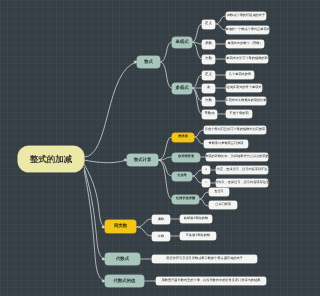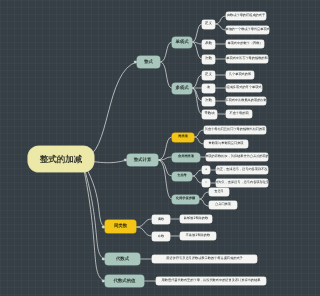--- a/index.html
+++ b/index.html
@@ -109,21 +109,21 @@
     <path d="M136,227 C146,227 143,219 152,219"></path>
     <path d="M136,227 C146,227 143,236 152,236"></path>
     <path d="M170,219 L180,219"></path>
     <path d="M170,236 L180,236"></path>
 
     <path d="M140,259 L152,259"></path>
 
     <path d="M144,281 L156,281"></path>
   </svg>
 
-  <div class="node root" style="left:28px;top:146px;width:66px;height:26px;">
+  <div class="node root" style="left:18px;top:146px;width:66px;height:26px;">
     <span>整式的加减</span>
   </div>
 
   <div class="dot" style="left:134px;top:60.7px;"></div>
   <div class="node branch" style="left:137px;top:56px;width:23px;height:12px;">
     <span>整式</span>
   </div>
 
   <div class="node branch" style="left:172px;top:36.5px;width:20px;height:11px;">
     <span>单项式</span>

